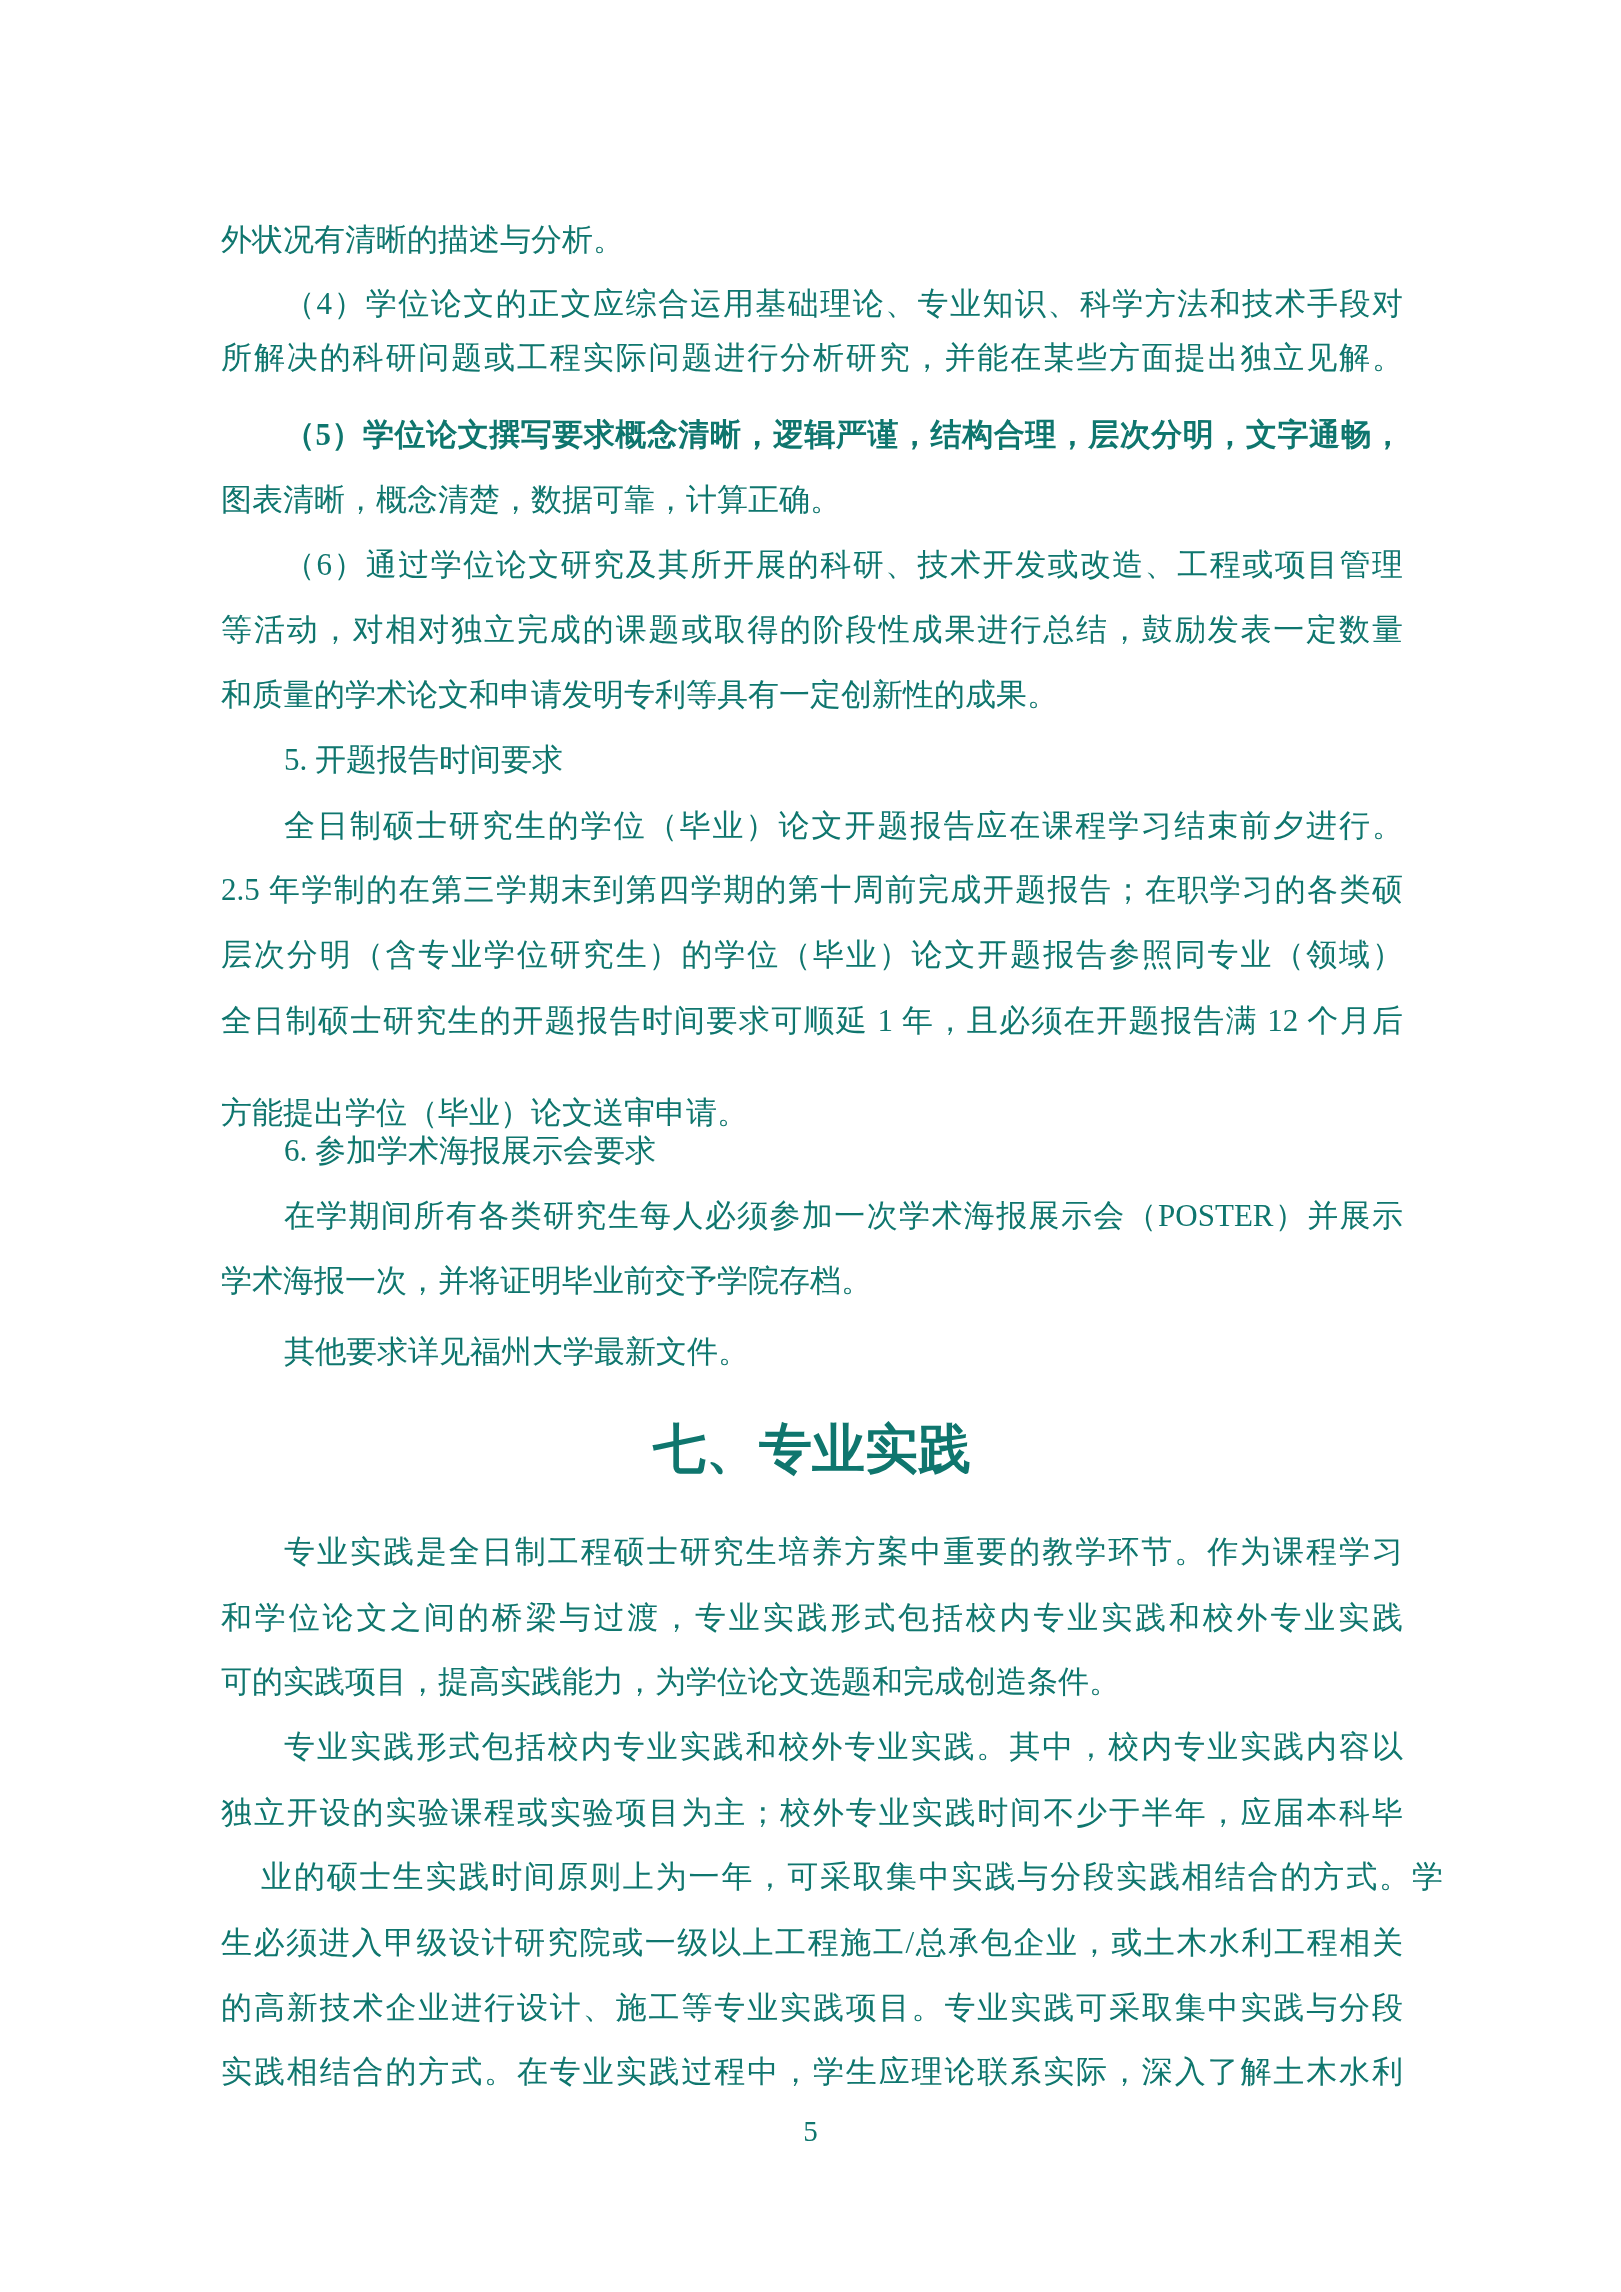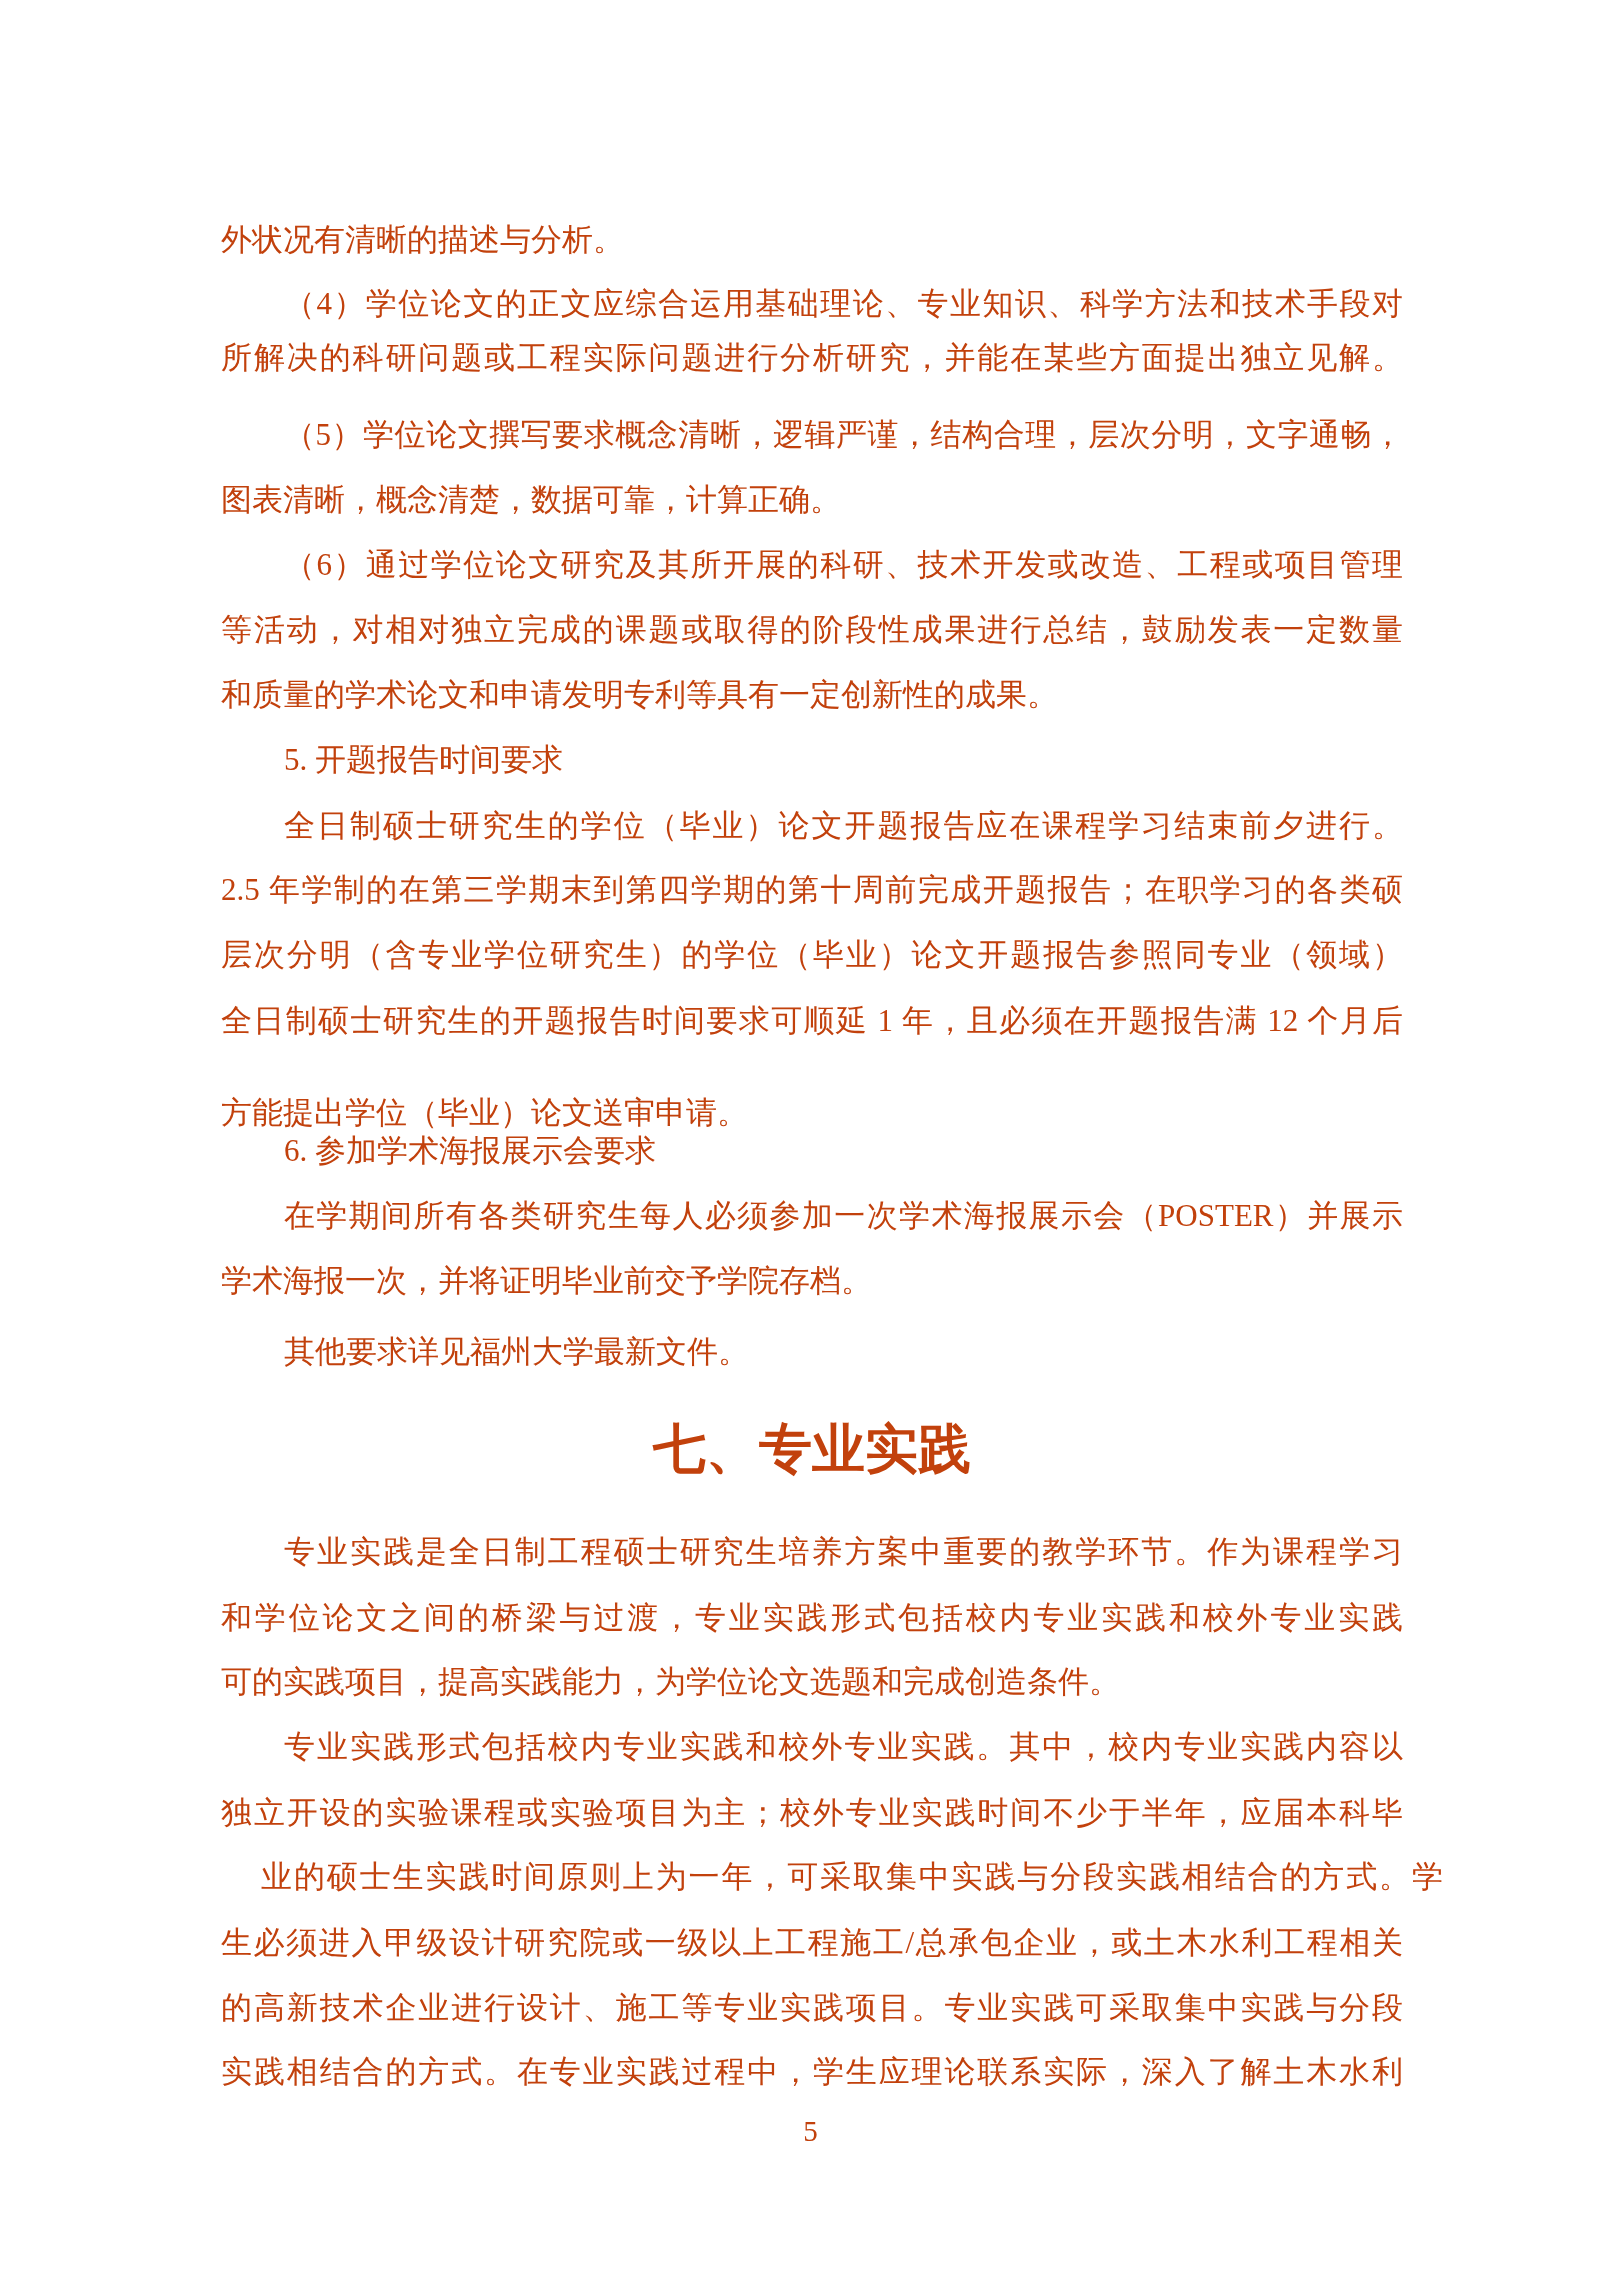--- a/index.html
+++ b/index.html
@@ -46,26 +46,26 @@
     top: 2115px;
     width: 100%;
     text-align: center;
     font-size: 29px;
     font-family: "Liberation Serif", "DejaVu Serif", serif;
   }
 </style>
 </head>
 <body>
 
-<div class="page" style="color: #c2410c; background: rgb(255, 255, 255);">
+<div class="page" style="color: #0f766e; background: rgb(255, 255, 255);">
   <div>
       <div class="doc-line" style="top: 218px;">外状况有清晰的描述与分析。</div>
       <div class="doc-line indent fill" style="top: 282px;">（4）学位论文的正文应综合运用基础理论、专业知识、科学方法和技术手段对</div>
       <div class="doc-line fill" style="top: 336px;">所解决的科研问题或工程实际问题进行分析研究，并能在某些方面提出独立见解。</div>
-      <div class="doc-line indent fill" style="top: 413px;">（5）学位论文撰写要求概念清晰，逻辑严谨，结构合理，层次分明，文字通畅，</div>
+      <div class="doc-line indent fill" style="top: 413px; font-weight: bold;">（5）学位论文撰写要求概念清晰，逻辑严谨，结构合理，层次分明，文字通畅，</div>
       <div class="doc-line" style="top: 478px;">图表清晰，概念清楚，数据可靠，计算正确。</div>
       <div class="doc-line indent fill" style="top: 543px;">（6）通过学位论文研究及其所开展的科研、技术开发或改造、工程或项目管理</div>
       <div class="doc-line fill" style="top: 608px;">等活动，对相对独立完成的课题或取得的阶段性成果进行总结，鼓励发表一定数量</div>
       <div class="doc-line" style="top: 673px;">和质量的学术论文和申请发明专利等具有一定创新性的成果。</div>
       <div class="doc-line indent" style="top: 738px;">5. 开题报告时间要求</div>
       <div class="doc-line indent fill" style="top: 804px;">全日制硕士研究生的学位（毕业）论文开题报告应在课程学习结束前夕进行。</div>
       <div class="doc-line fill" style="top: 868px;">2.5 年学制的在第三学期末到第四学期的第十周前完成开题报告；在职学习的各类硕</div>
       <div class="doc-line fill" style="top: 933px;">层次分明（含专业学位研究生）的学位（毕业）论文开题报告参照同专业（领域）</div>
       <div class="doc-line fill" style="top: 999px;">全日制硕士研究生的开题报告时间要求可顺延 1 年，且必须在开题报告满 12 个月后</div>
       <div class="doc-line" style="top: 1091px;">方能提出学位（毕业）论文送审申请。</div>

